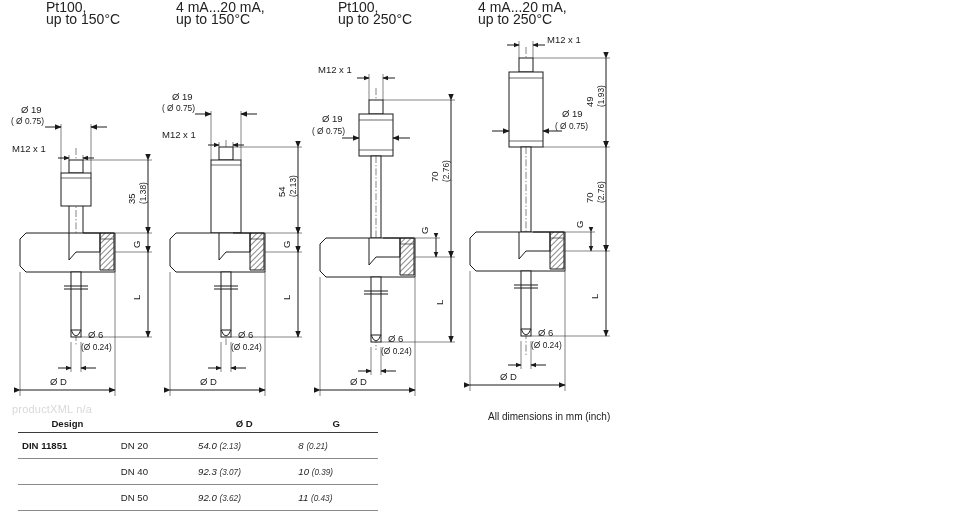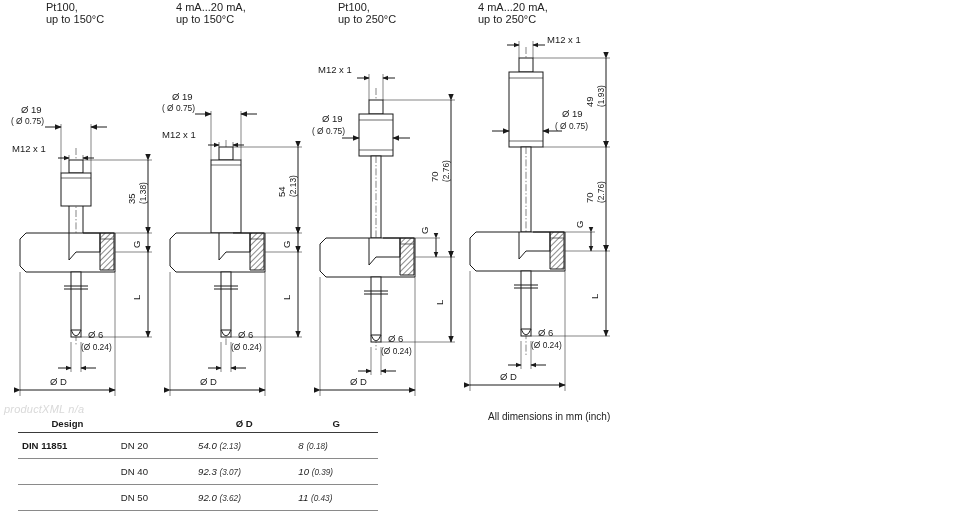--- a/index.html
+++ b/index.html
@@ -2,21 +2,21 @@
 <html><head>
 <meta charset="utf-8">
 <style>
   html,body{margin:0;padding:0;}
   body{
     width:970px;height:520px;background:#ffffff;
     font-family:"Liberation Sans", sans-serif;
     color:#1a1a1a;overflow:hidden;position:relative;
   }
   .stage{position:absolute;left:0;top:0;width:970px;height:520px;}
-  .hdr{position:absolute;font-size:11px;line-height:11.5px;color:#222;white-space:pre-line;}
+  .hdr{position:absolute;font-size:14px;line-height:11.5px;color:#222;white-space:pre-line;}
   svg{position:absolute;left:0;top:0;overflow:visible;}
   .ln{stroke:#1a1a1a;stroke-width:1;fill:none;}
   .thin{stroke:#2a2a2a;stroke-width:.7;fill:none;}
   .ext{stroke:#333;stroke-width:.6;fill:none;}
   .ctr{stroke:#333;stroke-width:.6;fill:none;stroke-dasharray:7 2 1.4 2;}
   .body{fill:#ffffff;stroke:#1a1a1a;stroke-width:1;}
   .dimtxt{font-size:9.5px;fill:#1a1a1a;font-family:"Liberation Sans",sans-serif;}
   .dimsm{font-size:8.4px;fill:#1a1a1a;font-family:"Liberation Sans",sans-serif;}
   .note{position:absolute;font-size:10px;color:#222;}
   .wm{position:absolute;font-size:11px;color:#d9d9d9;letter-spacing:.2px;}
@@ -288,39 +288,39 @@
     <line class="ln" x1="96" y1="330" x2="81" y2="330" marker-end="url(#arS)"></line>
     <text class="dimtxt" x="88" y="301">Ø 6</text>
     <text class="dimsm" x="81" y="313">(Ø 0.24)</text>
 
     <line class="ext" x1="20" y1="236" x2="20" y2="356"></line>
     <line class="ext" x1="115" y1="236" x2="115" y2="356"></line>
     <line class="ln" x1="20" y1="350" x2="115" y2="350" marker-start="url(#ar)" marker-end="url(#ar)"></line>
     <text class="dimtxt" x="50" y="345">Ø D</text>
   </svg>
 
-  <div class="wm" style="left:4px;top:403px;font-style:italic;">productXML n/a</div>
+  <div class="wm" style="left:12px;top:403px;">productXML n/a</div>
 
   <div class="note" style="left:488px;top:411px;">All dimensions in mm (inch)</div>
 
   <table class="spec" style="left:18px;top:416px;width:360px;">
     <thead>
       <tr>
         <th style="width:100px;">Design</th>
         <th style="width:78px;"></th>
         <th style="width:100px;">Ø D</th>
         <th style="width:82px;">G</th>
       </tr>
     </thead>
     <tbody>
       <tr>
         <td class="b">DIN 11851</td>
         <td>DN 20</td>
         <td class="cell-d"><span>54.0</span> <span class="par">(2.13)</span></td>
-        <td class="cell-d"><span>8</span> <span class="par">(0.18)</span></td>
+        <td class="cell-d"><span>8</span> <span class="par">(0.21)</span></td>
       </tr>
       <tr>
         <td class="b"></td>
         <td>DN 40</td>
         <td class="cell-d"><span>92.3</span> <span class="par">(3.07)</span></td>
         <td class="cell-d"><span>10</span> <span class="par">(0.39)</span></td>
       </tr>
       <tr>
         <td class="b"></td>
         <td>DN 50</td>

